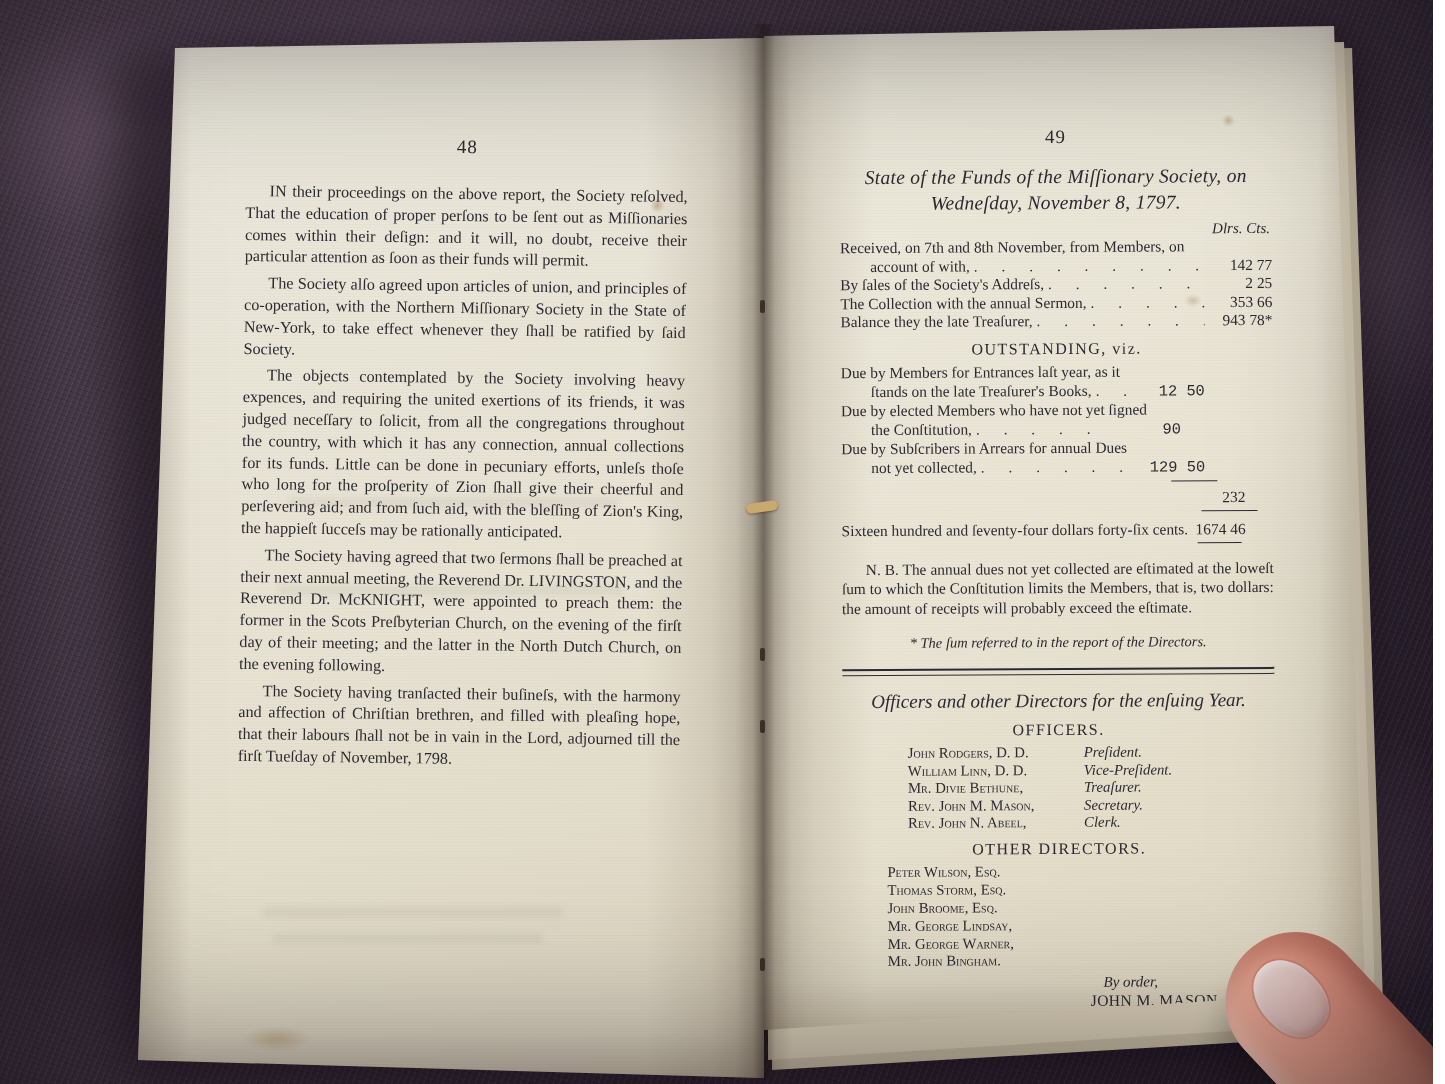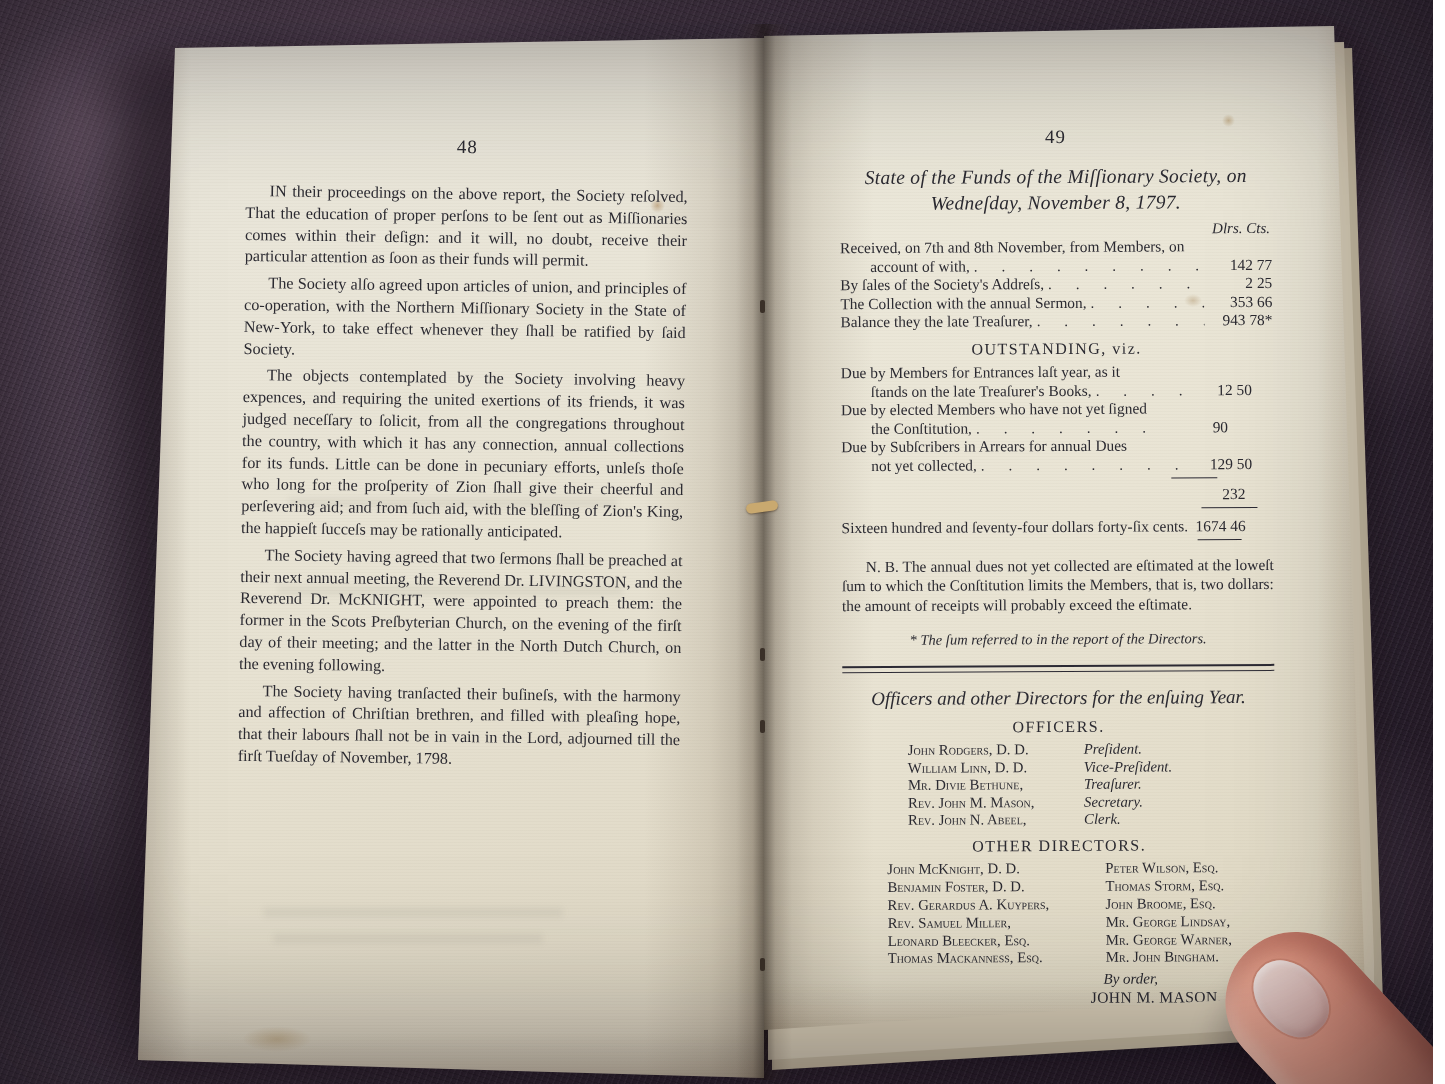--- a/index.html
+++ b/index.html
@@ -78,21 +78,21 @@
   .pr-content .page-num { margin-bottom:16px; }
   .title { font-style:italic; font-size:19.5px; line-height:26px; text-align:center;
     letter-spacing:0.3px; }
   .dlrs { text-align:right; font-style:italic; font-size:15px; margin-top:5px; padding-right:2px; }
   .f-row { font-size:15.4px; line-height:18.6px; }
   .f-line { display:flex; align-items:baseline; }
   .f-indent { padding-left:30px; }
   .f-leader { flex:1; text-align:center; letter-spacing:10px; overflow:hidden;
     white-space:nowrap; padding:0 4px; }
   .f-amt { width:68px; text-align:right; white-space:nowrap; }
-  .out .f-amt { margin-right:21px; }
+  .out .f-amt { margin-right:68px;font-family:Liberation Mono, monospace; }
   .pad-cents { padding-right:24px; }
   .sec-head { text-align:center; font-size:16px; letter-spacing:1.5px; margin:9px 0 5px 0; }
   .sub-rule { width:46px; border-top:1.5px solid #2b2933; margin:3px 56px 7px auto; }
   .subtotal { text-align:right; padding-right:28px; font-size:15.5px; }
   .subtotal-rule { width:56px; border-top:1.5px solid #2b2933; margin:4px 16px 9px auto; }
   .total-row { display:flex; align-items:baseline; font-size:15.4px; }
   .total-words { flex:1; }
   .total-amt { width:78px; text-align:left; white-space:nowrap; }
   .total-rule { width:44px; border-top:1.5px solid #2b2933; margin:4px 32px 0 auto; }
   .nb { margin-top:15px; font-size:15.4px; line-height:19.6px; text-indent:24px; text-align:justify; }
@@ -268,28 +268,20 @@
         <div class="off-row">
           <span class="sc">Rev. John N. Abeel,</span>
           <span class="off-role">Clerk.</span>
         </div>
       </div>
 
       <div class="sec-head">OTHER DIRECTORS.</div>
 
       <div class="directors">
         <div>
-          <div class="sc">John McKnight, D. D.</div>
-          <div class="sc">Benjamin Foster, D. D.</div>
-          <div class="sc">Rev. Gerardus A. Kuypers,</div>
-          <div class="sc">Rev. Samuel Miller,</div>
-          <div class="sc">Leonard Bleecker, Eſq.</div>
-          <div class="sc">Thomas Mackanness, Eſq.</div>
-        </div>
-        <div>
           <div class="sc">Peter Wilson, Eſq.</div>
           <div class="sc">Thomas Storm, Eſq.</div>
           <div class="sc">John Broome, Eſq.</div>
           <div class="sc">Mr. George Lindsay,</div>
           <div class="sc">Mr. George Warner,</div>
           <div class="sc">Mr. John Bingham.</div>
         </div>
       </div>
 
       <div class="by-order">By order,</div>

